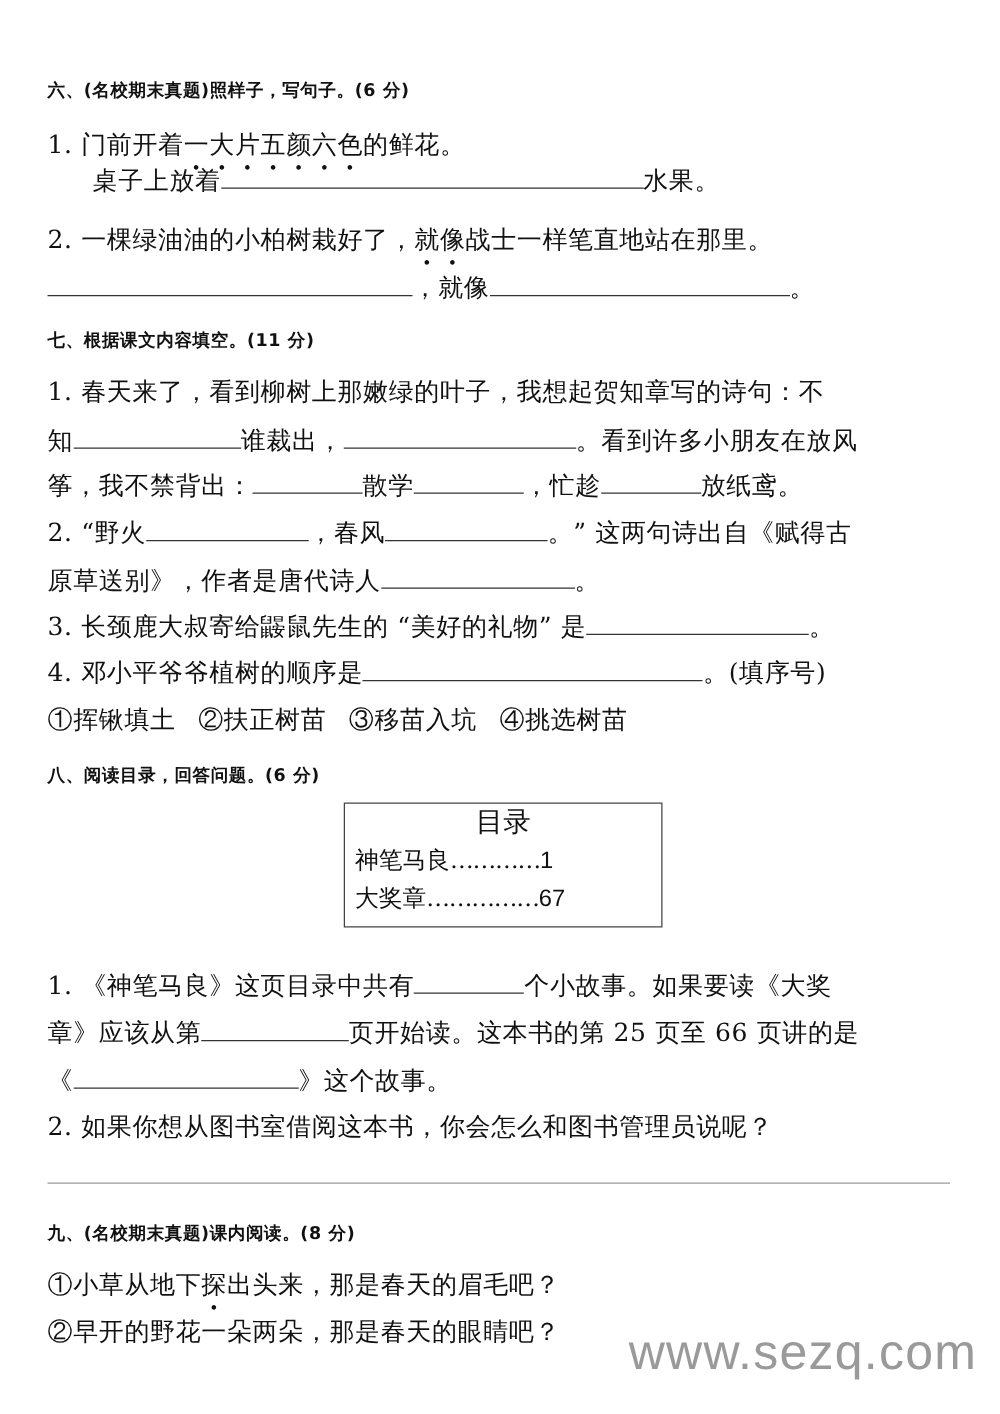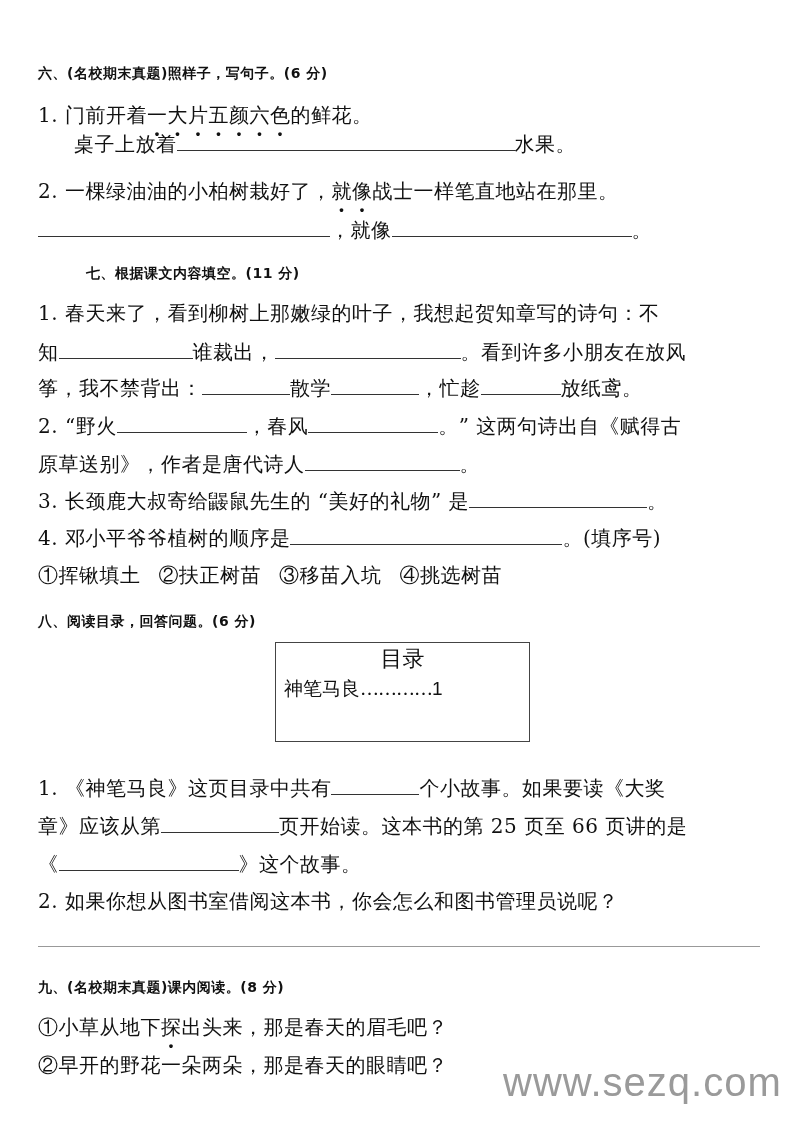--- a/index.html
+++ b/index.html
@@ -38,21 +38,21 @@
 <div class="line" style="top:128px;margin-left:36px;">
   <span>桌子上放着</span><span class="blank" style="width:338px;"></span><span>水果。</span>
 </div>
 <div class="line" style="top:176px;">
   <span>2. 一棵绿油油的小柏树栽好了，</span><span class="em">就</span><span class="em">像</span><span>战士一样笔直地站在那里。</span>
 </div>
 <div class="line" style="top:214px;text-align:right;">
   <span class="blank" style="width:292px;"></span><span>，就像</span><span class="blank" style="width:240px;"></span><span>。</span>
 </div>
 
-<div class="line heading" style="top:258px;margin-left:48px;">七、根据课文内容填空。(11 分)</div>
+<div class="line heading" style="top:258px;">七、根据课文内容填空。(11 分)</div>
 <div class="line" style="top:298px;">1. 春天来了，看到柳树上那嫩绿的叶子，我想起贺知章写的诗句：不</div>
 <div class="line" style="top:336px;">
   <span>知</span><span class="blank" style="width:134px;"></span><span>谁裁出，</span><span class="blank" style="width:186px;"></span><span>。看到许多小朋友在放风</span>
 </div>
 <div class="line" style="top:372px;">
   <span>筝，我不禁背出：</span><span class="blank" style="width:88px;"></span><span>散学</span><span class="blank" style="width:88px;"></span><span>，忙趁</span><span class="blank" style="width:80px;"></span><span>放纸鸢。</span>
 </div>
 <div class="line" style="top:410px;">
   <span>2. “野火</span><span class="blank" style="width:130px;"></span><span>，春风</span><span class="blank" style="width:130px;"></span><span>。” 这两句诗出自《赋得古</span>
 </div>
@@ -66,20 +66,21 @@
   <span>4. 邓小平爷爷植树的顺序是</span><span class="blank" style="width:272px;"></span><span>。(填序号)</span>
 </div>
 <div class="line" style="top:560px;word-spacing:0;">
   <span>①挥锹填土</span><span style="display:inline-block;width:18px;"></span><span>②扶正树苗</span><span style="display:inline-block;width:18px;"></span><span>③移苗入坑</span><span style="display:inline-block;width:18px;"></span><span>④挑选树苗</span>
 </div>
 
 <div class="line heading" style="top:606px;">八、阅读目录，回答问题。(6 分)</div>
 <div class="toc">
   <div class="toc-title">目录</div>
   <div class="toc-row"><span>神笔马良</span><span class="dots">…………</span><span class="page">1</span></div>
+  <div class="toc-row"><span>大奖章</span><span class="dots">……………</span><span class="page">67</span></div>
 </div>
 <div class="line" style="top:772px;">
   <span>1. 《神笔马良》这页目录中共有</span><span class="blank" style="width:88px;"></span><span>个小故事。如果要读《大奖</span>
 </div>
 <div class="line" style="top:810px;">
   <span>章》应该从第</span><span class="blank" style="width:118px;"></span><span>页开始读。这本书的第 25 页至 66 页讲的是</span>
 </div>
 <div class="line" style="top:848px;font-family:Liberation Mono, monospace;">
   <span>《</span><span class="blank" style="width:180px;"></span><span>》这个故事。</span>
 </div>

